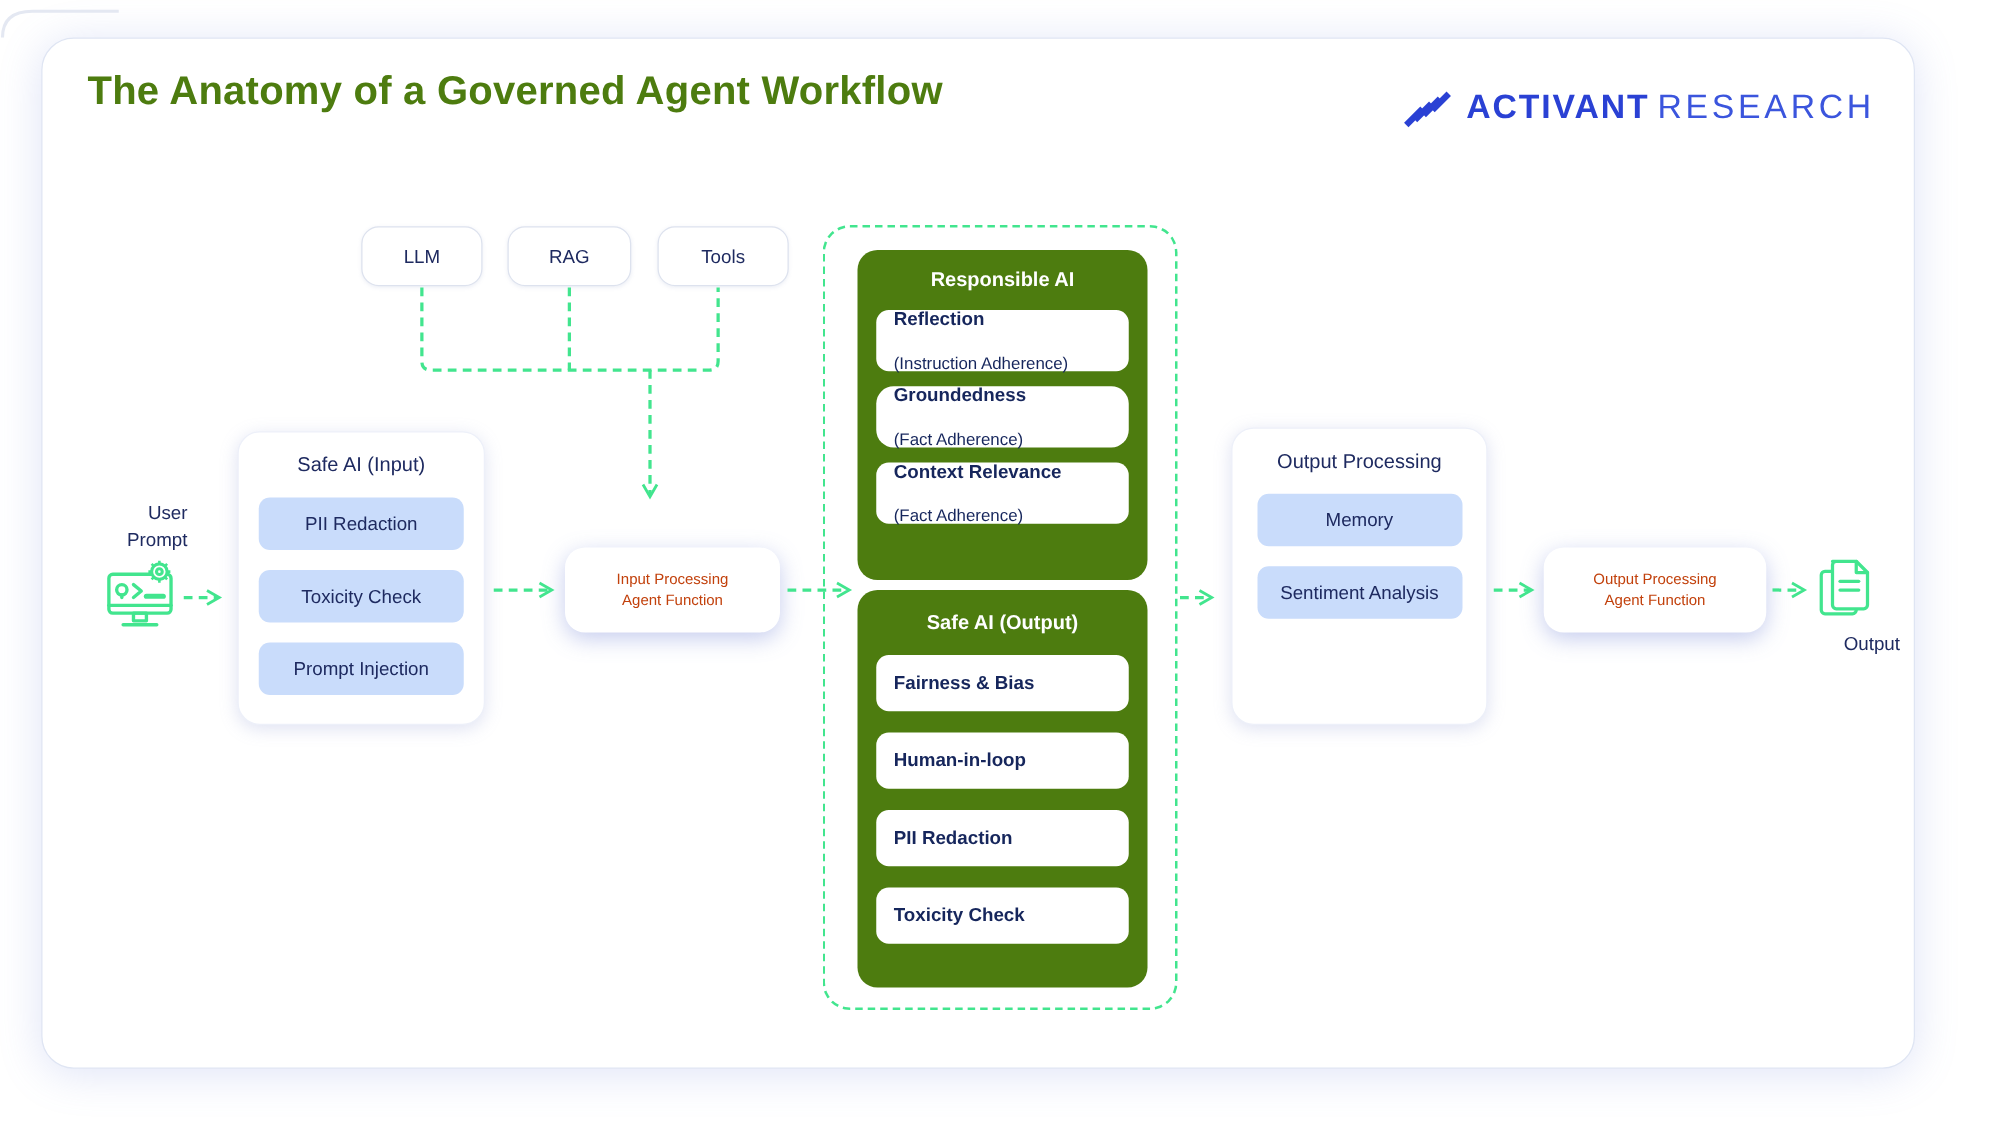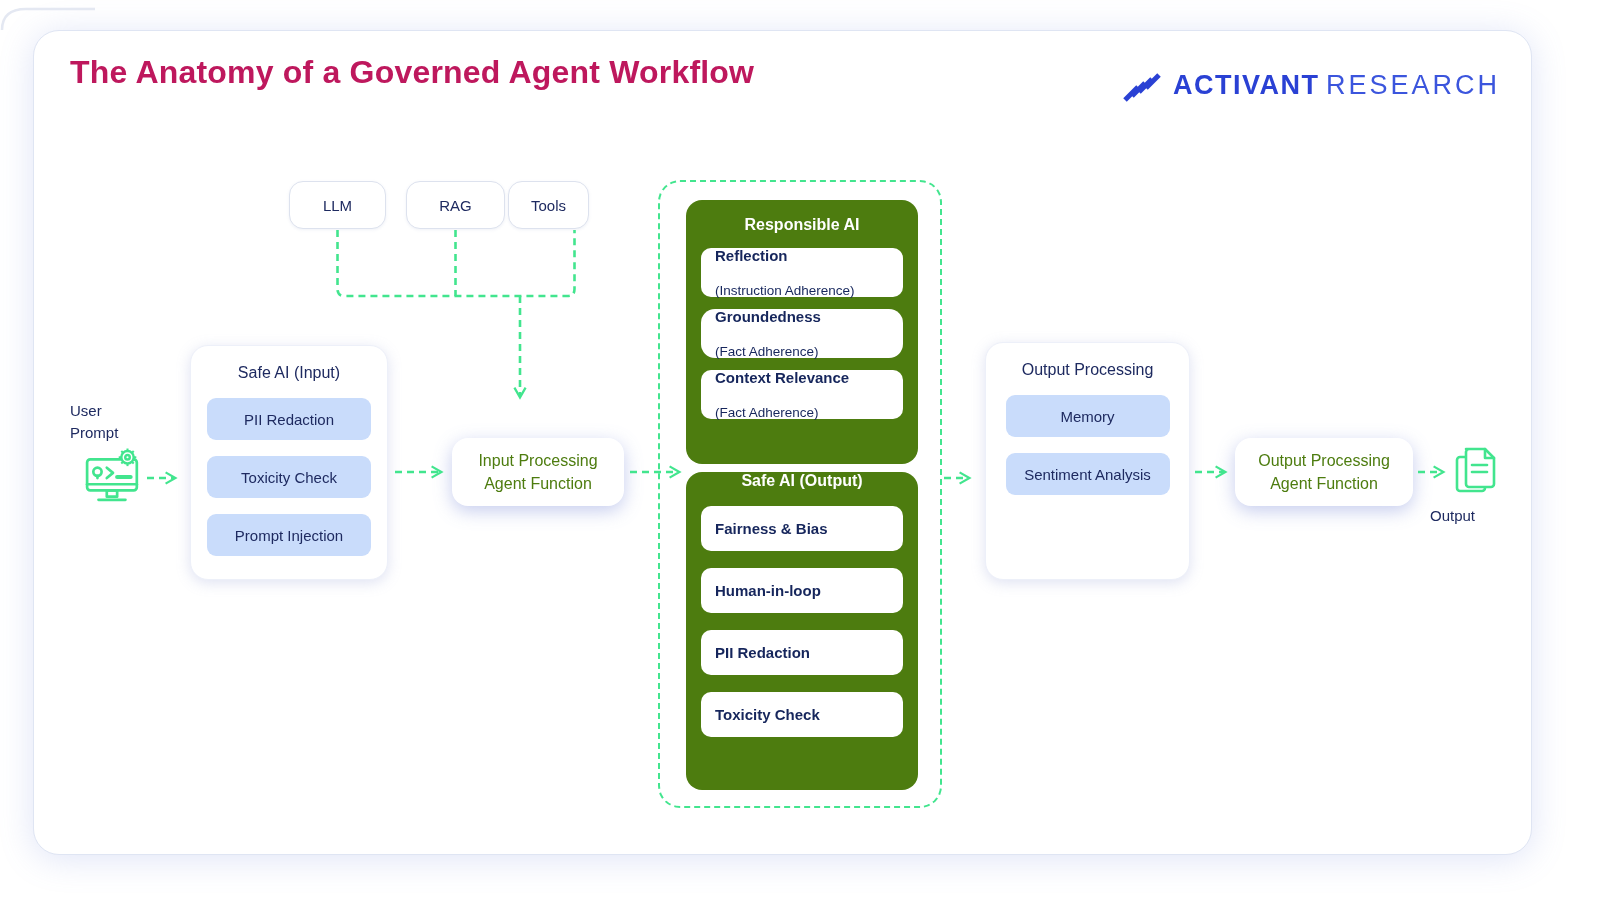--- a/index.html
+++ b/index.html
@@ -7,21 +7,21 @@
   .stage { position:relative; width:1600px; height:900px; }
 
   .card-main {
     position:absolute; left:33px; top:30px; width:1499px; height:825px;
     background:#ffffff; border:1px solid #dfe5f3; border-radius:26px;
     box-shadow:0 4px 34px rgba(110,130,220,0.22);
   }
 
   .title {
     position:absolute; left:70px; top:54px;
-    font-size:32px; font-weight:bold; color:#be185d; letter-spacing:0.2px;
+    font-size:32px; font-weight:bold; color:#4d7c0f; letter-spacing:0.2px;
   }
 
   .logo { position:absolute; right:100px; top:64px; display:flex; align-items:center; gap:10px; }
   .logo .word { font-size:27px; color:#2a41d4; }
   .logo .bold { font-weight:bold; letter-spacing:1.5px; }
   .logo .light { font-weight:400; letter-spacing:3px; color:#3b55dd; margin-left:2px; }
 
   .src-box {
     position:absolute; top:181px; height:48px; background:#ffffff;
     border:1.5px solid #dde2ee; border-radius:14px;
@@ -38,41 +38,41 @@
   .pill-blue {
     width:164px; height:42px; background:#c9dcfb; border-radius:9px;
     display:flex; align-items:center; justify-content:center;
     font-size:15px; color:#1e2a60;
   }
 
   .agent-box {
     position:absolute; background:#ffffff; border-radius:16px;
     box-shadow:0 5px 18px rgba(120,135,215,0.42);
     display:flex; flex-direction:column; align-items:center; justify-content:center;
-    font-size:16px; color:#4d7c0f; line-height:1.45; text-align:center;
+    font-size:12px; color:#c2410c; line-height:1.45; text-align:center;
   }
 
   .gov-container {
     position:absolute; left:658px; top:180px; width:284px; height:628px;
     border:2.5px dashed #42e58e; border-radius:22px;
   }
   .blue-panel {
     position:absolute; left:26px; width:232px; background:#4d7c0f; border-radius:16px;
     display:flex; flex-direction:column; align-items:center;
   }
   .blue-panel .bhdr { color:#ffffff; font-weight:bold; font-size:16px; text-align:center; }
   .pill-white {
     width:202px; background:#ffffff; border-radius:10px;
     display:flex; flex-direction:column; justify-content:center;
     padding:6px 14px; color:#16265c;
   }
   .pill-white .pt { font-size:15px; font-weight:bold; }
   .pill-white .ps { font-size:13.5px; font-weight:400; margin-top:19px; }
 
-  .side-label { position:absolute; font-size:15px; font-weight:500; color:#1e2a60; text-align:left; line-height:1.45; }
+  .side-label { position:absolute; font-size:15px; font-weight:500; color:#1e2a60; text-align:right; line-height:1.45; }
 
   svg.overlay { position:absolute; left:0; top:0; width:1600px; height:900px; pointer-events:none; }
 </style>
 </head>
 <body>
 
 <div class="stage">
 
   <svg class="overlay" style="z-index:1">
     <path d="M2,30 Q2,9 26,9 L95,9" fill="none" stroke="#e4e8f2" stroke-width="2.5"></path>
@@ -96,21 +96,21 @@
       <span class="word light">RESEARCH</span>
     </div>
   </div>
 
   <div class="src-box" style="left:289px; width:97px;">
     <span>LLM</span>
   </div>
   <div class="src-box" style="left:406px; width:99px;">
     <span>RAG</span>
   </div>
-  <div class="src-box" style="left:508px; width:81px;">
+  <div class="src-box" style="left:526px; width:105px;">
     <span>Tools</span>
   </div>
 
   <div class="side-label" style="left:70px; top:400px; width:80px;">
     <div>User</div>
     <div>Prompt</div>
   </div>
   <svg style="position:absolute; left:84px; top:448px;" width="58" height="58" viewBox="0 0 56 56">
     <g fill="none" stroke="#42e58e" stroke-width="2.6" stroke-linecap="round" stroke-linejoin="round">
       <rect x="3" y="11" width="48" height="30" rx="3"></rect>
@@ -163,21 +163,21 @@
           <div class="pt">Groundedness</div>
           <div class="ps">(Fact Adherence)</div>
         </div>
         <div class="pill-white" style="height:49px;">
           <div class="pt">Context Relevance</div>
           <div class="ps">(Fact Adherence)</div>
         </div>
       </div>
     </div>
 
-    <div class="blue-panel" style="top:290px; height:318px; ">
+    <div class="blue-panel" style="top:290px; height:318px; padding-top:18px;">
       <div class="bhdr" style="margin-bottom:16px;">Safe AI (Output)</div>
       <div style="display:flex; flex-direction:column; gap:17px;">
         <div class="pill-white" style="height:45px;">
           <div class="pt">Fairness &amp; Bias</div>
         </div>
         <div class="pill-white" style="height:45px;">
           <div class="pt">Human-in-loop</div>
         </div>
         <div class="pill-white" style="height:45px;">
           <div class="pt">PII Redaction</div>

